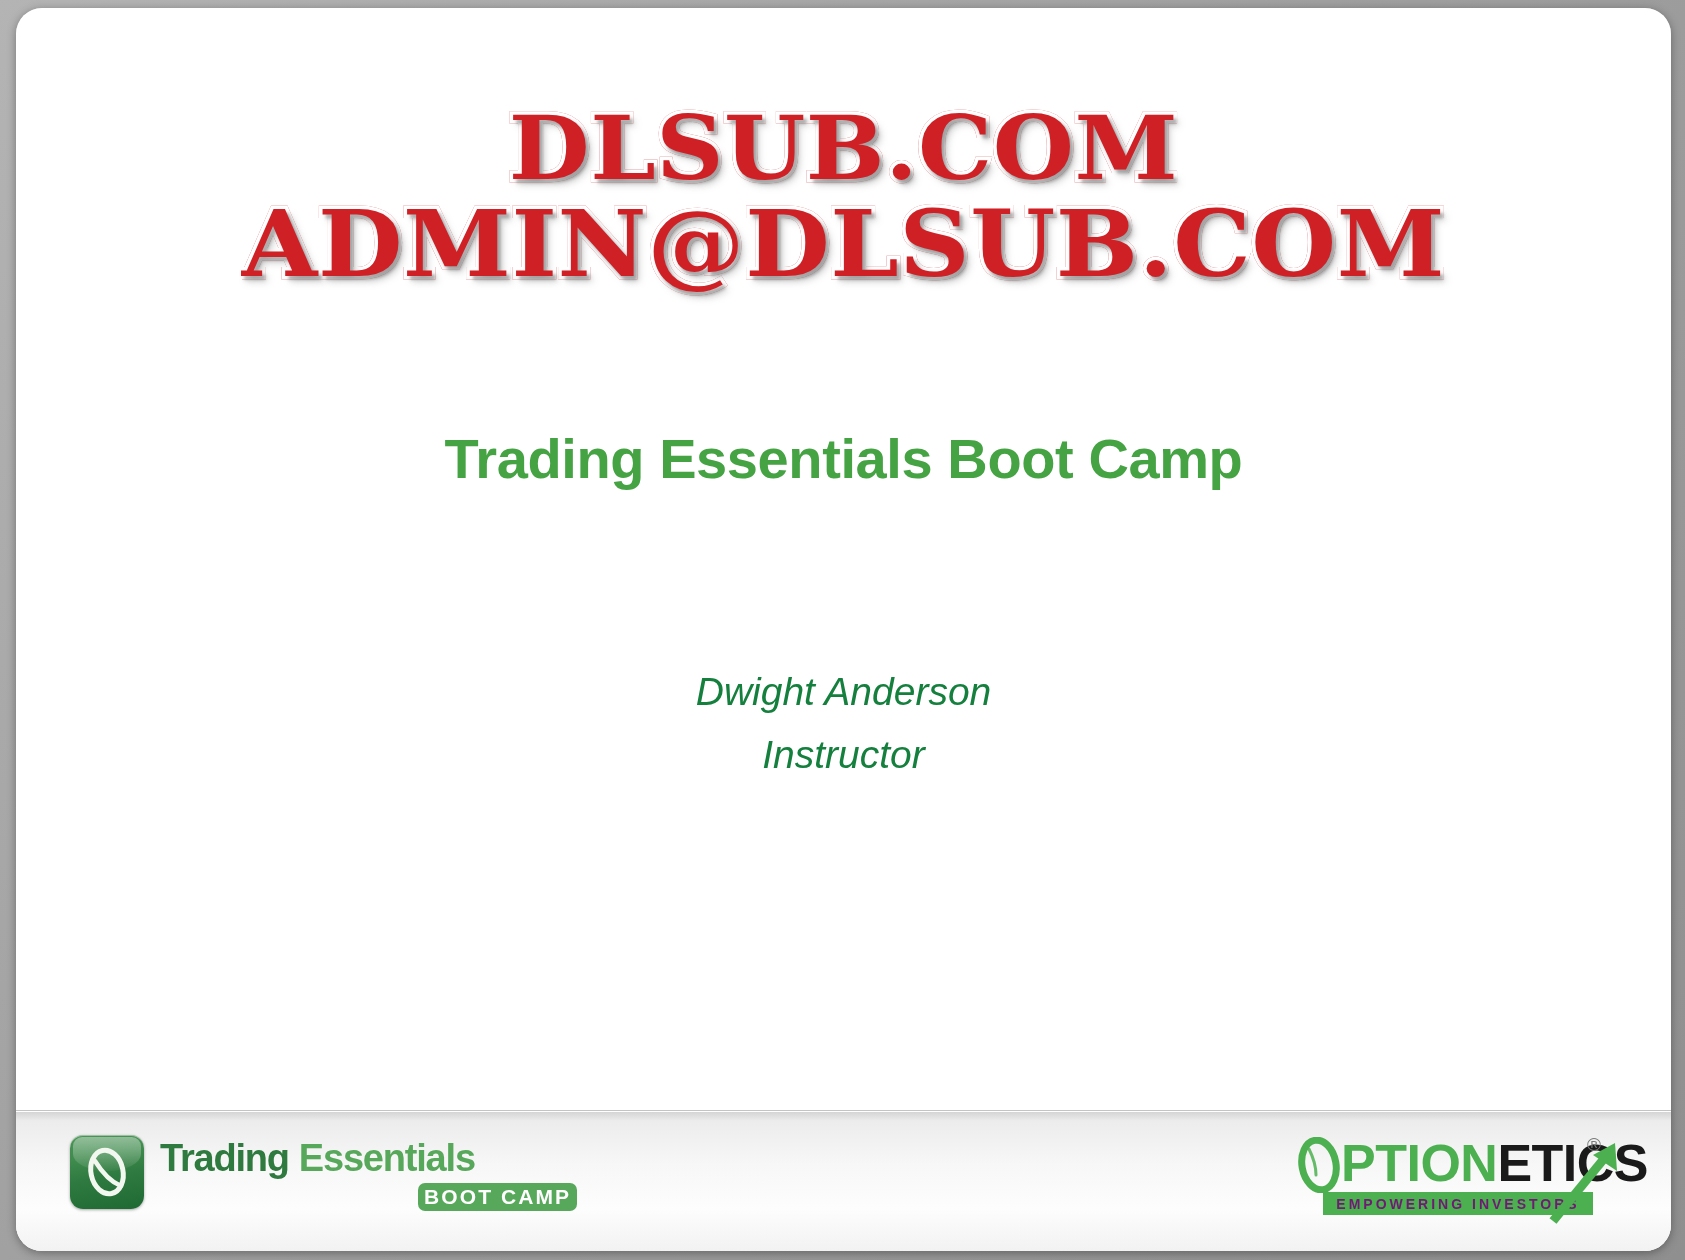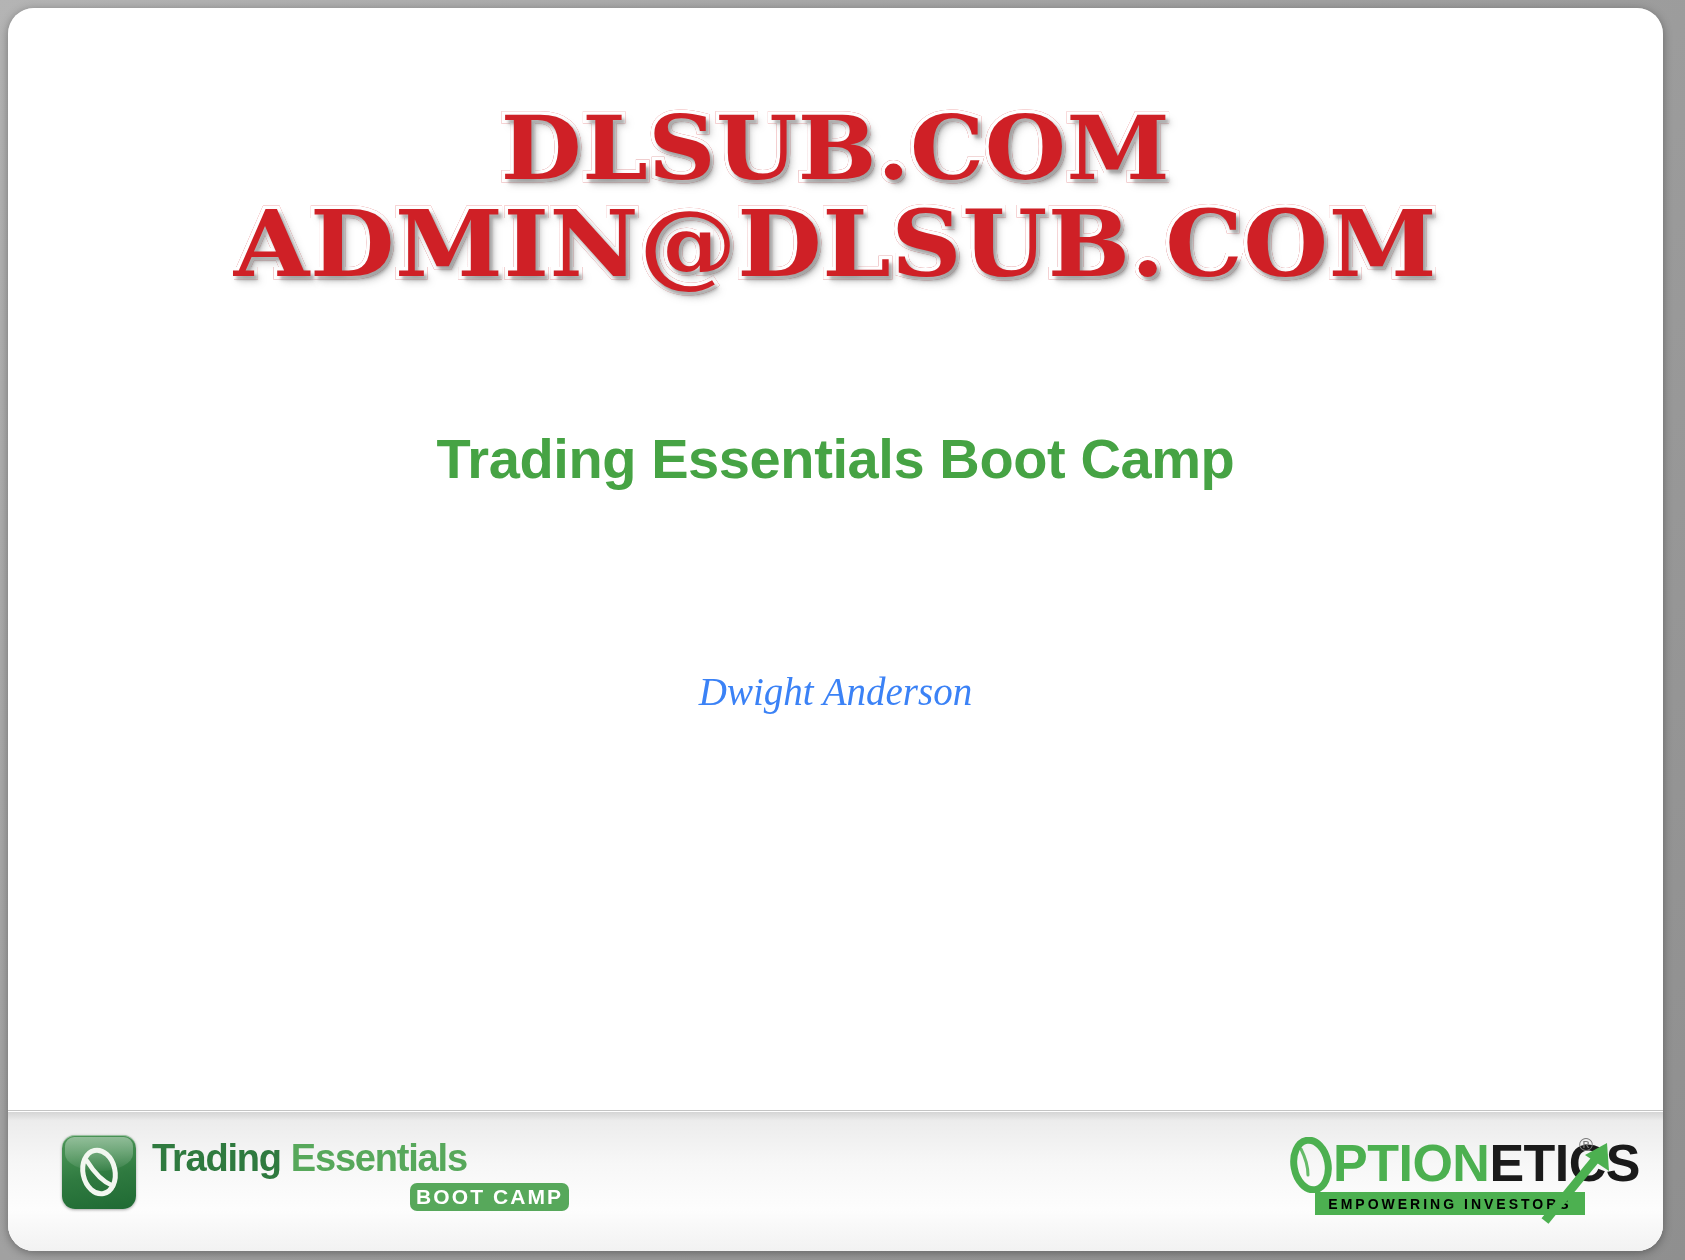--- a/index.html
+++ b/index.html
@@ -19,21 +19,21 @@
   #desk {
     position: relative;
     width: 1685px;
     height: 1260px;
     background: linear-gradient(135deg, #b4b4b4 0%, #a0a0a0 45%, #8f8f8f 100%);
   }
 
   
   #slide {
     position: absolute;
-    left: 8px;
+    left: 16px;
     top: 8px;
     width: 1655px;
     height: 1243px;
     background: #ffffff;
     border-radius: 26px;
     box-shadow: 0 2px 10px rgba(0,0,0,0.35),
                 0 0 0 1px rgba(255,255,255,0.55) inset;
     overflow: hidden;
   }
 
@@ -89,25 +89,24 @@
     white-space: nowrap;
   }
 
   
   #presenter {
     position: absolute;
     left: 0;
     top: 652px;
     width: 100%;
     text-align: center;
-    color: #3b82f6;
+    color: #15803d;
     font-style: italic;
     font-size: 39px;
     line-height: 1.62;
-    font-family: Liberation Serif, serif;
   }
   #presenter .name  { display:block; }
   #presenter .role  { display:block; }
 
   
   #footer {
     position: absolute;
     left: 0;
     bottom: 0;
     width: 100%;
@@ -217,21 +216,21 @@
     left: 26px;
     top: 57px;
     width: 270px;
     height: 23px;
     background: #4cb050;
     display: flex;
     align-items: center;
     justify-content: center;
   }
   #op-tagline {
-    color: #000000;
+    color: #701a75;
     font-size: 14px;
     font-weight: 700;
     letter-spacing: 3.0px;
     line-height: 1;
     white-space: nowrap;
   }
   #op-arrow {
     position: absolute;
     right: -12px;
     top: 4px;
@@ -253,20 +252,21 @@
       </div>
       <div class="wm-line" id="wm-line-2">
         <span class="inner">ADMIN@DLSUB.COM</span>
       </div>
     </div>
 
     <h1 id="slide-title">Trading Essentials Boot Camp</h1>
 
     <div id="presenter">
       <span class="name">Dwight Anderson</span>
+      <span class="role">Instructor</span>
     </div>
 
     <div id="footer">
 
       <div id="te-logo">
 
         <div id="te-mark">
           <div id="te-mark-glyph">
             <svg width="52" height="56" viewBox="0 0 52 56" aria-hidden="true">
               <ellipse cx="26" cy="28" rx="16" ry="22" fill="none" stroke="#f2f7f0" stroke-width="5" transform="rotate(-12 26 28)"></ellipse>

